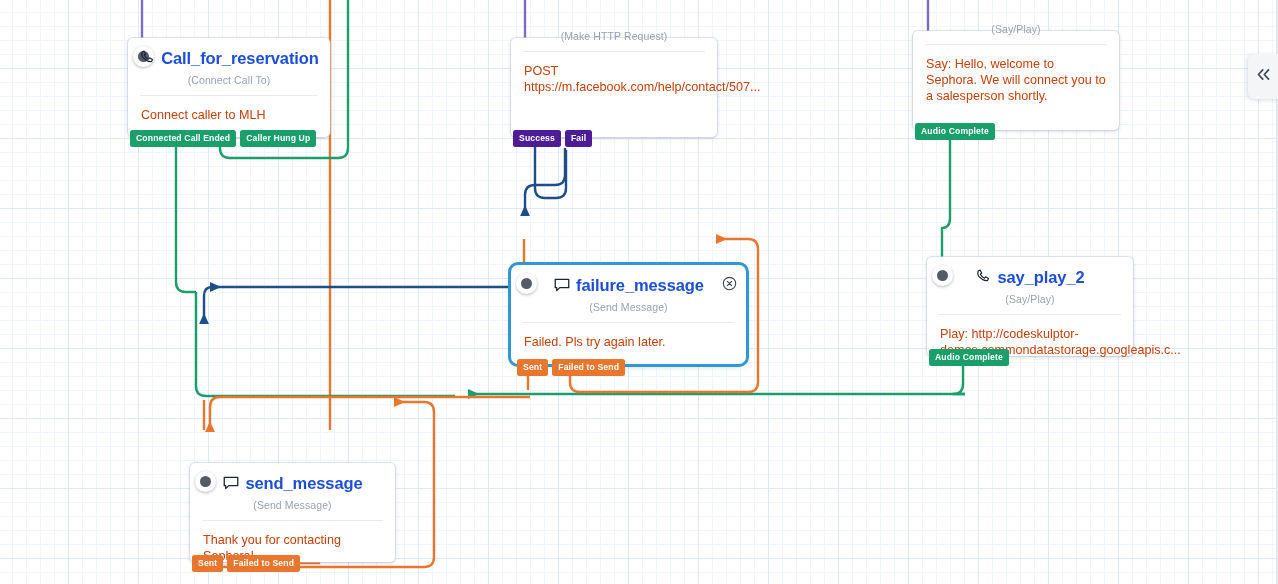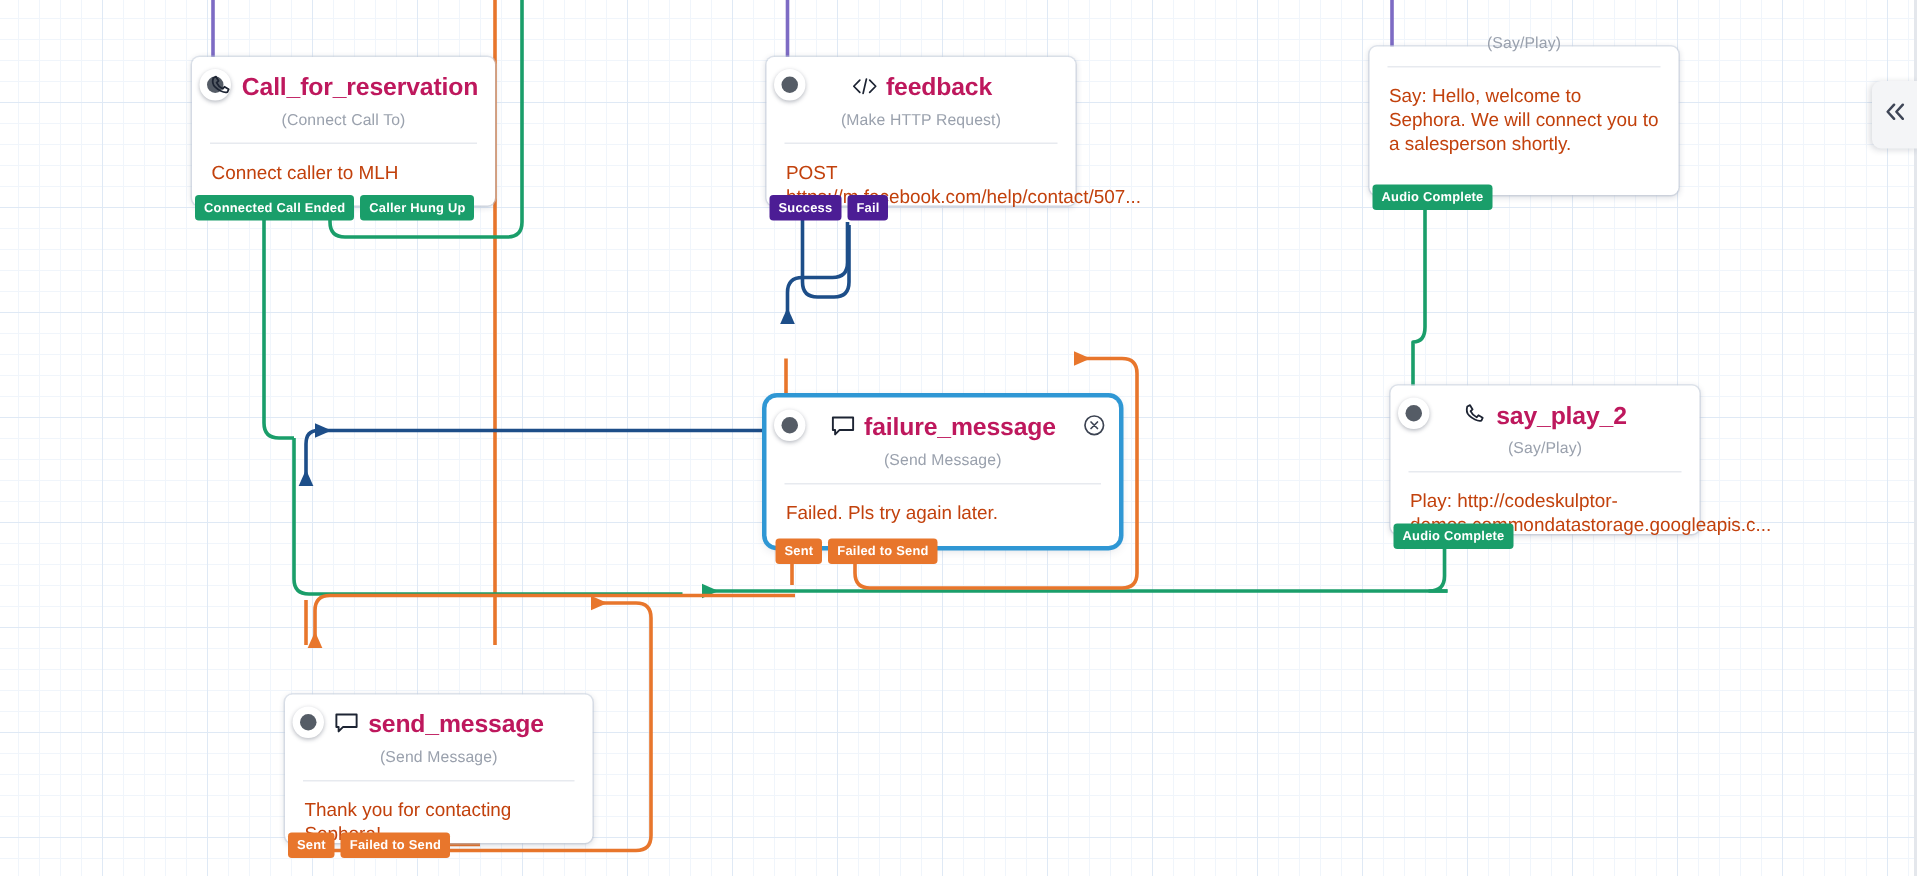--- a/index.html
+++ b/index.html
@@ -25,21 +25,21 @@
     position:absolute;background:#ffffff;border-radius:5px;
     box-shadow:0 1px 4px rgba(38,50,80,.20),0 0 0 1px rgba(210,218,232,.55);
   }
   .node.selected{
     box-shadow:0 0 0 3px #2f97d4,0 2px 7px rgba(38,50,80,.22);
     border-radius:7px;
   }
   .node-head{position:relative;height:44px;}
   .node-title{
     position:absolute;left:0;right:0;top:10px;text-align:center;
-    font-size:16.5px;font-weight:bold;color:#be185d;letter-spacing:-.1px;
+    font-size:16.5px;font-weight:bold;color:#1d4ed8;letter-spacing:-.1px;
     white-space:nowrap;
   }
   .node-title .ttxt{vertical-align:middle;}
   .nicon{display:inline-block;vertical-align:middle;margin-right:5px;position:relative;top:1px;}
   .handle{
     position:absolute;left:5px;top:8px;width:21px;height:21px;border-radius:50%;
     background:#ffffff;box-shadow:0 1px 3px rgba(40,50,70,.35);
     display:flex;align-items:center;justify-content:center;
   }
   .handle i{display:block;width:11px;height:11px;border-radius:50%;background:#555c66;}
@@ -149,34 +149,20 @@
     <div class="subtitle">(Connect Call To)</div>
     <div class="divider"></div>
     <div class="body-text">Connect caller to MLH</div>
     <div class="badges">
       <div class="badge green">Connected Call Ended</div>
       <div class="badge green">Caller Hung Up</div>
     </div>
   </div>
 
   <div class="node" style="left:511px;top:38px;width:206px;height:99px;">
-    <div class="node-head">
-      <div class="handle">
-          <i></i>
-        </div>
-      <div class="node-title">
-        <span class="nicon">
-          <svg width="19" height="17" viewBox="0 0 26 20" fill="none" stroke="#1d2433" stroke-width="1.6" stroke-linecap="round" stroke-linejoin="round">
-            <path d="M8.5 4.5 L3 10 L8.5 15.5"></path>
-            <path d="M17.5 4.5 L23 10 L17.5 15.5"></path>
-            <path d="M14.5 3.5 L11.5 16.5"></path>
-          </svg>
-        </span><span class="ttxt">feedback</span>
-      </div>
-    </div>
     <div class="subtitle">(Make HTTP Request)</div>
     <div class="divider"></div>
     <div class="body-text">POST
 https://m.facebook.com/help/contact/507...</div>
     <div class="badges">
       <div class="badge navy">Success</div>
       <div class="badge navy">Fail</div>
     </div>
   </div>
 

